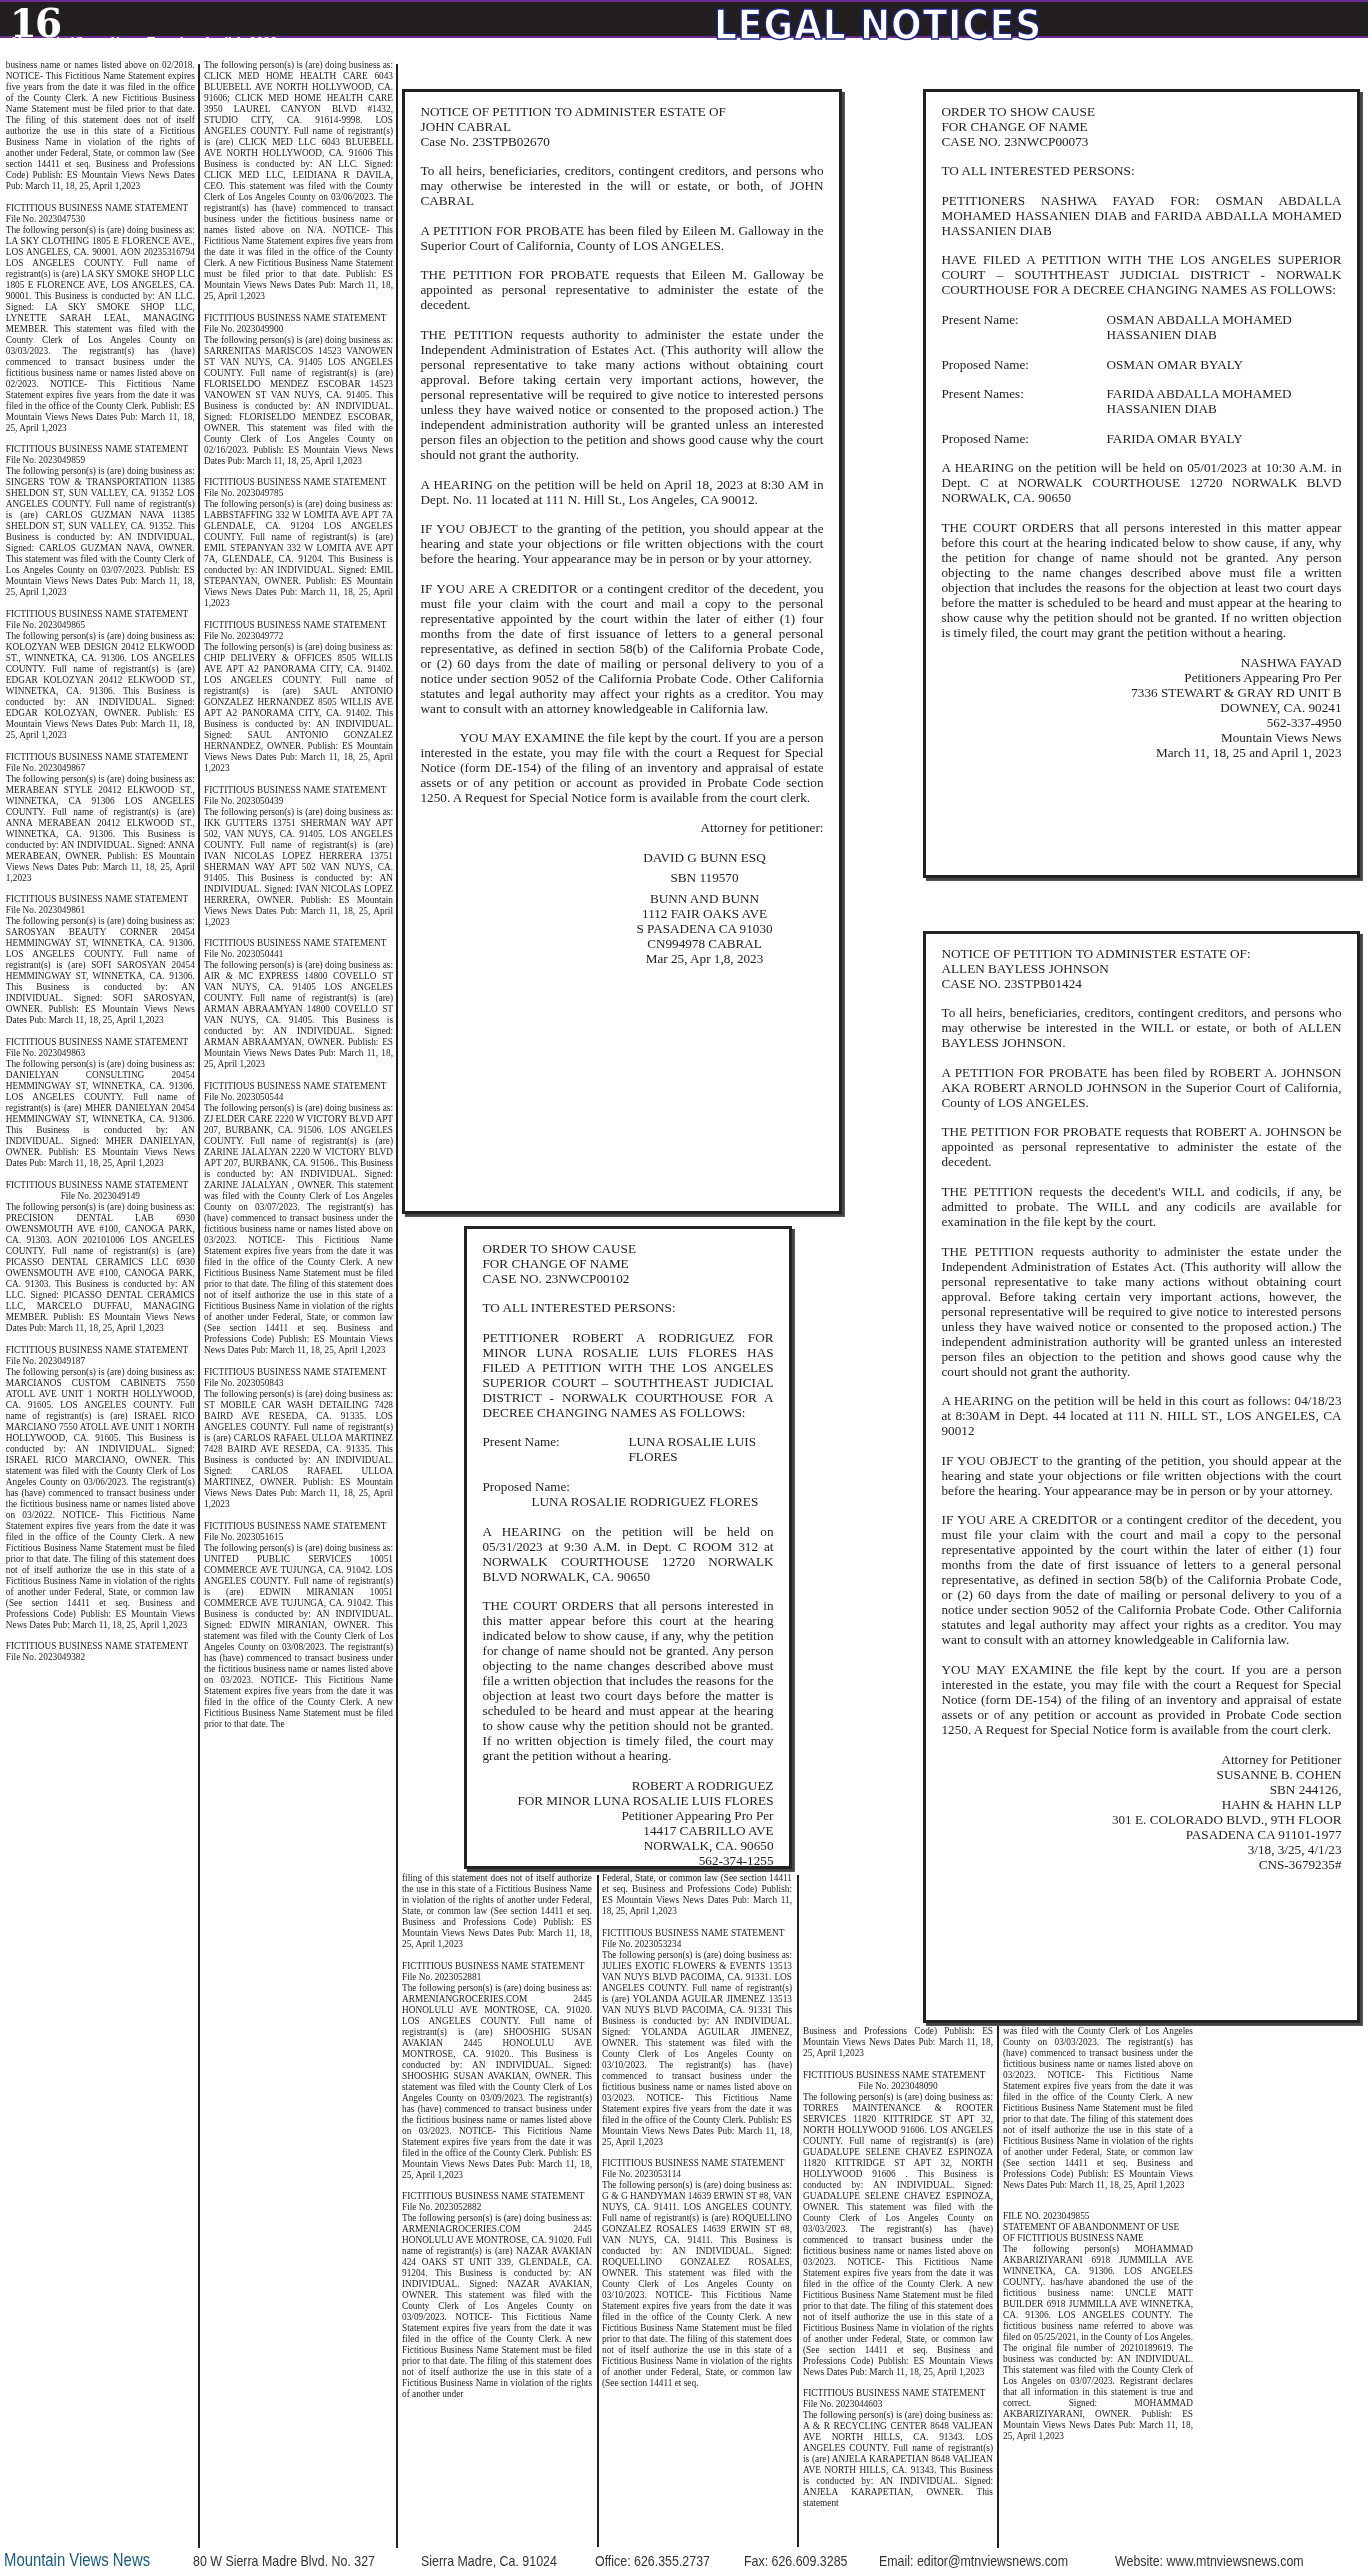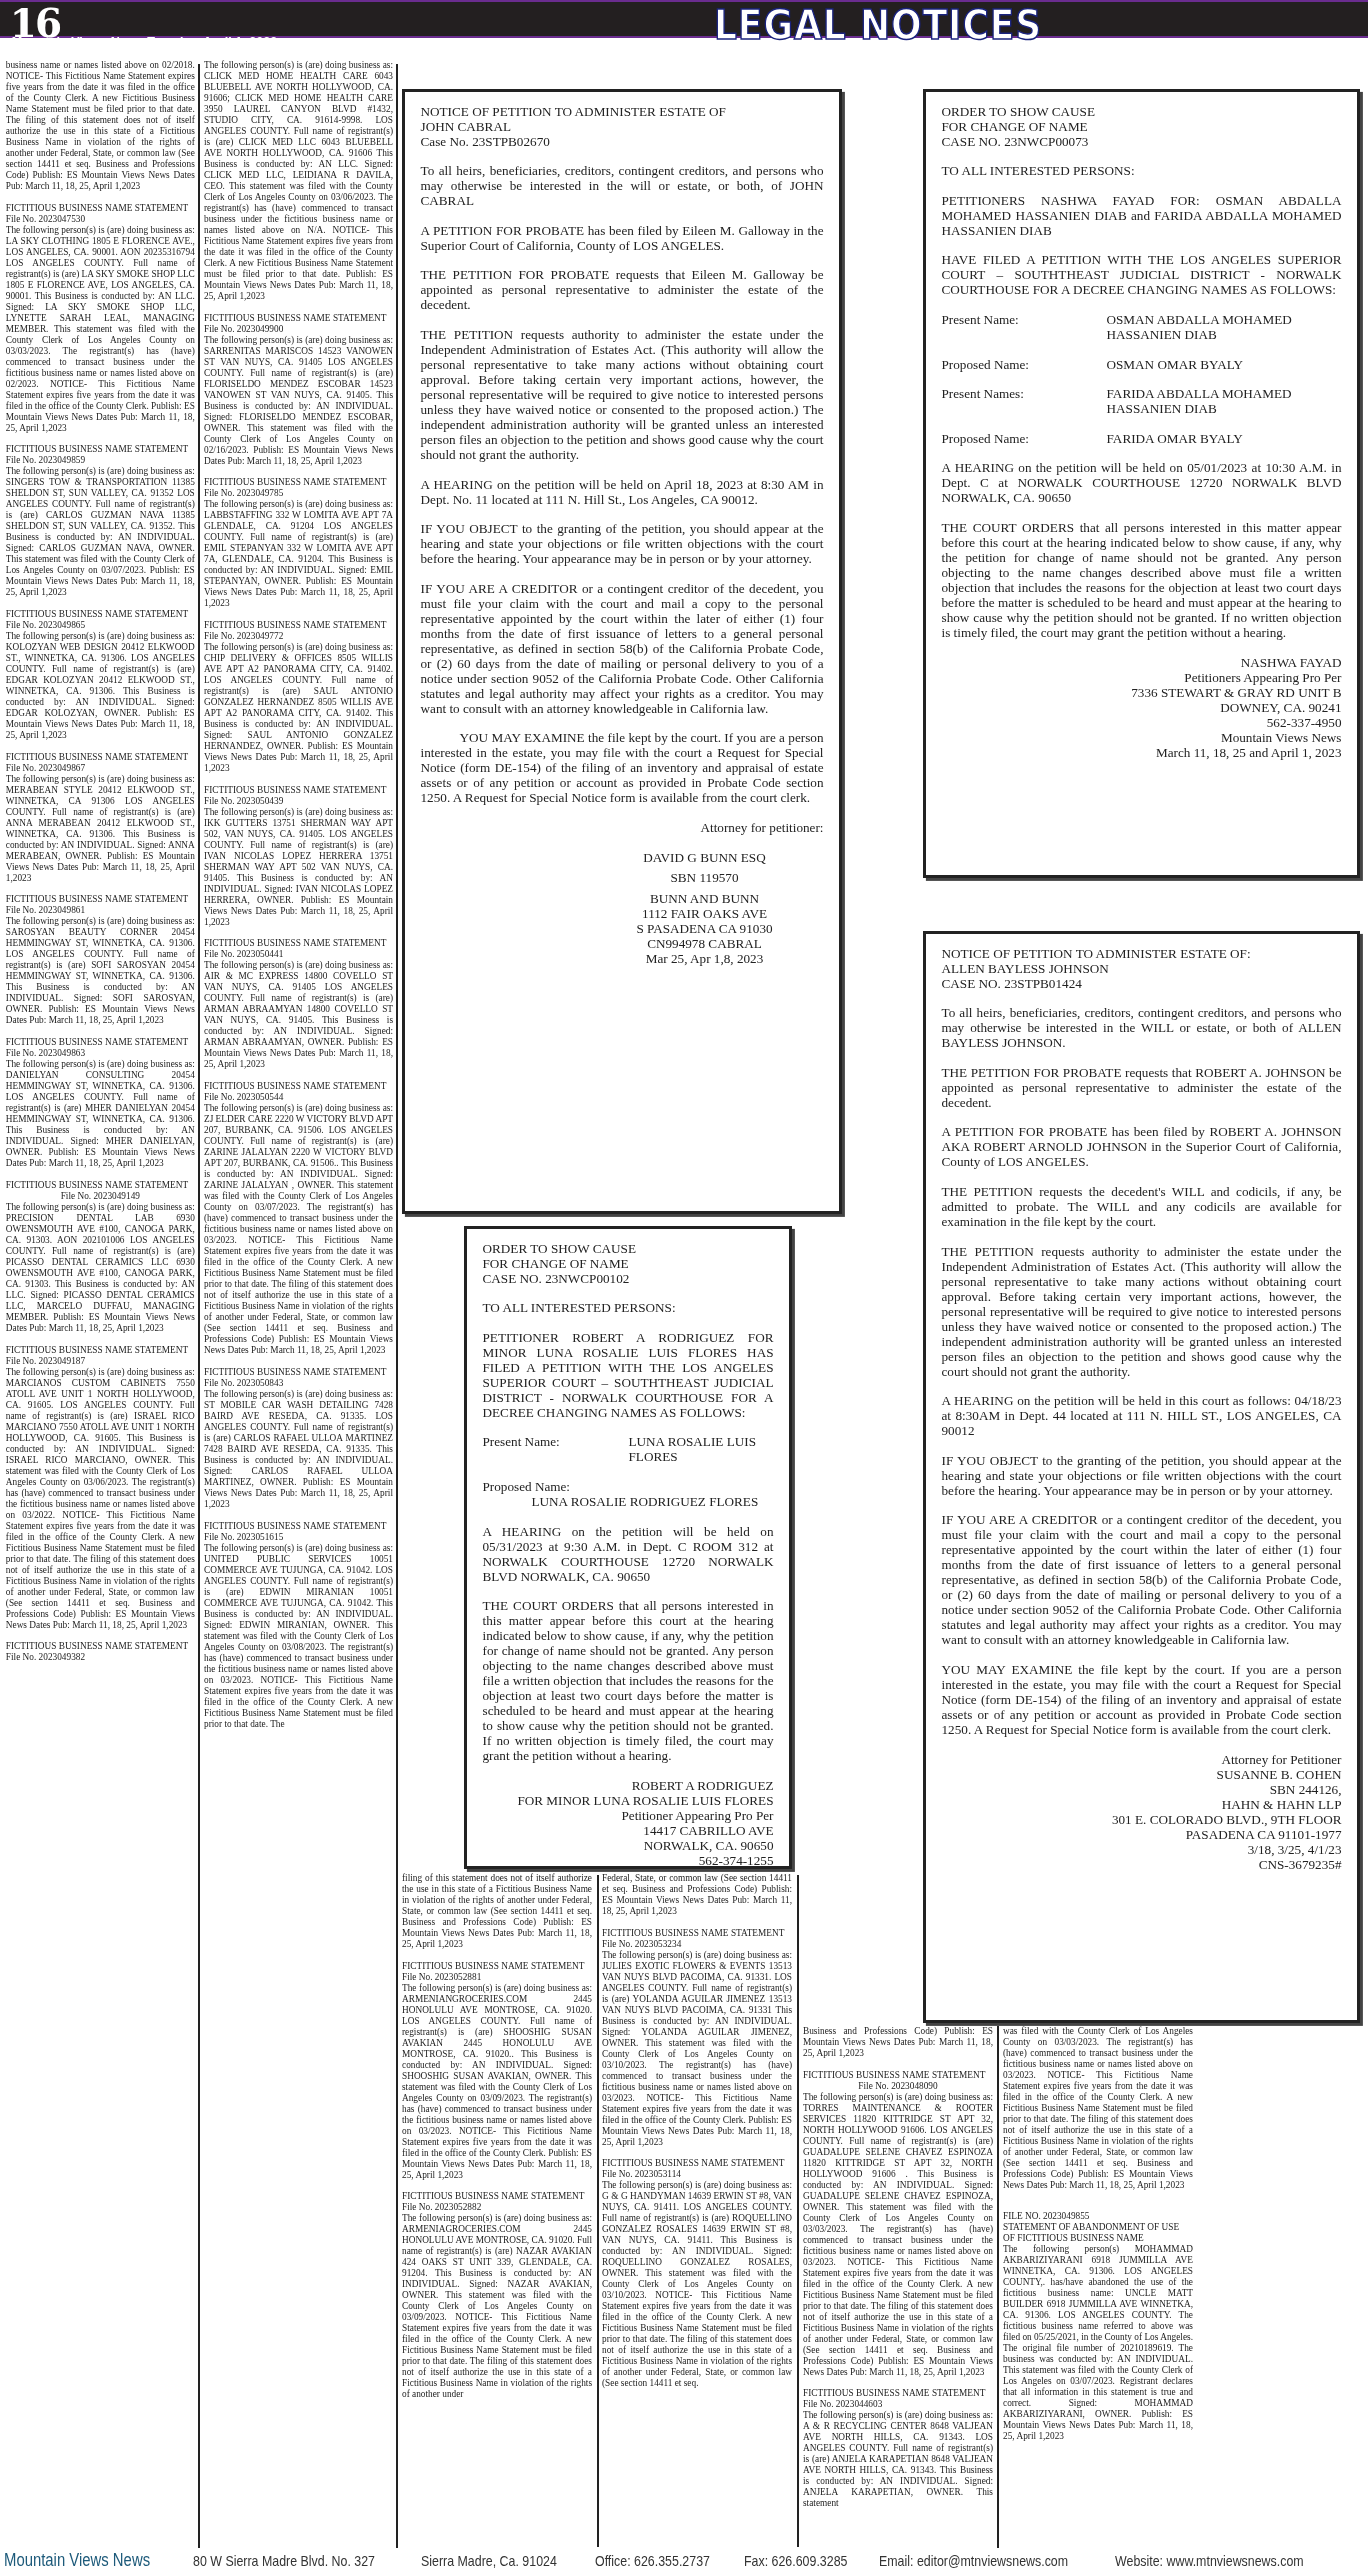--- a/index.html
+++ b/index.html
@@ -287,22 +287,22 @@
   </div>
 </div>
 
 <div class="box" id="box-johnson" style="left:923px; top:931px; width:437px; height:1092px;">
   <p class="hdr">
     <span>NOTICE OF PETITION TO ADMINISTER ESTATE OF:</span><br>
     <span>ALLEN BAYLESS JOHNSON</span><br>
     <span>CASE NO. 23STPB01424</span>
   </p>
   <p>To all heirs, beneficiaries, creditors, contingent creditors, and persons who may otherwise be interested in the WILL or estate, or both of ALLEN BAYLESS JOHNSON.</p>
+  <p>A PETITION FOR PROBATE has been filed by ROBERT A. JOHNSON AKA ROBERT ARNOLD JOHNSON in the Superior Court of California, County of LOS ANGELES.</p>
   <p>THE PETITION FOR PROBATE requests that ROBERT A. JOHNSON be appointed as personal representative to administer the estate of the decedent.</p>
-  <p>A PETITION FOR PROBATE has been filed by ROBERT A. JOHNSON AKA ROBERT ARNOLD JOHNSON in the Superior Court of California, County of LOS ANGELES.</p>
   <p>THE PETITION requests the decedent's WILL and codicils, if any, be admitted to probate. The WILL and any codicils are available for examination in the file kept by the court.</p>
   <p>THE PETITION requests authority to administer the estate under the Independent Administration of Estates Act. (This authority will allow the personal representative to take many actions without obtaining court approval. Before taking certain very important actions, however, the personal representative will be required to give notice to interested persons unless they have waived notice or consented to the proposed action.) The independent administration authority will be granted unless an interested person files an objection to the petition and shows good cause why the court should not grant the authority.</p>
   <p>A HEARING on the petition will be held in this court as follows: 04/18/23 at 8:30AM in Dept. 44 located at 111 N. HILL ST., LOS ANGELES, CA 90012</p>
   <p>IF YOU OBJECT to the granting of the petition, you should appear at the hearing and state your objections or file written objections with the court before the hearing. Your appearance may be in person or by your attorney.</p>
   <p>IF YOU ARE A CREDITOR or a contingent creditor of the decedent, you must file your claim with the court and mail a copy to the personal representative appointed by the court within the later of either (1) four months from the date of first issuance of letters to a general personal representative, as defined in section 58(b) of the California Probate Code, or (2) 60 days from the date of mailing or personal delivery to you of a notice under section 9052 of the California Probate Code. Other California statutes and legal authority may affect your rights as a creditor. You may want to consult with an attorney knowledgeable in California law.</p>
   <p>YOU MAY EXAMINE the file kept by the court. If you are a person interested in the estate, you may file with the court a Request for Special Notice (form DE-154) of the filing of an inventory and appraisal of estate assets or of any petition or account as provided in Probate Code section 1250. A Request for Special Notice form is available from the court clerk.</p>
   <div class="sig">
     <div>Attorney for Petitioner</div>
     <div>SUSANNE B. COHEN</div>
     <div>SBN 244126,</div>

